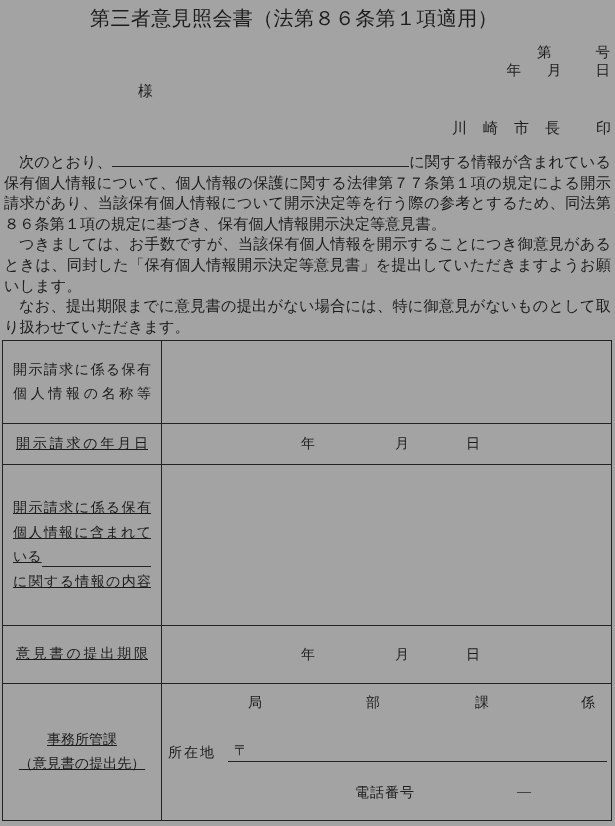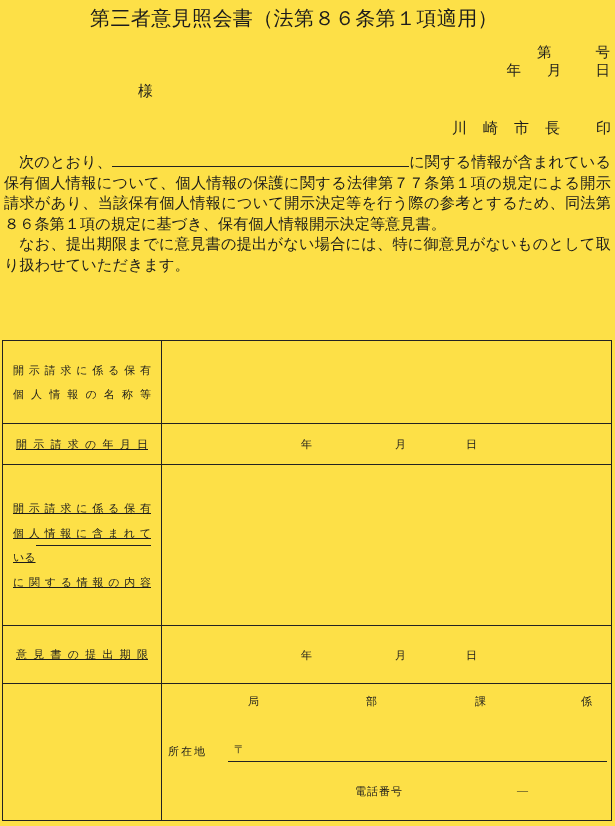--- a/index.html
+++ b/index.html
@@ -1,19 +1,19 @@
 <!DOCTYPE html>
 <html lang="ja"><head>
 <meta charset="utf-8">
 <style>
   html,body{margin:0;padding:0;background:#e8e8e8;}
   .page{
     position:relative;
     width:615px;height:826px;
-    background:#fde047;
+    background:#a3a3a3;
     color:#1c1c1c;
     font-family:"Liberation Serif","DejaVu Serif",serif;
     overflow:hidden;
     margin:0 auto;
   }
   .abs{position:absolute;}
   .title{
     left:90px;top:5px;
     font-size:20px;
     letter-spacing:0.4px;
@@ -56,37 +56,37 @@
     border-bottom:1.4px solid #222;
   }
   
   .form-table{
     left:2px;top:340px;width:610px;height:481px;
     box-sizing:border-box;
     border:1.9px solid #222;
     display:grid;
     grid-template-columns:159px 1fr;
     grid-template-rows:82px 41px 161px 58px 1fr;
-    font-size:11px;
+    font-size:14px;
   }
   .cell{box-sizing:border-box;position:relative;}
   .bt{border-top:1.4px solid #222;text-decoration:underline;}
   .lblcell{
     border-right:1.4px solid #222;
     display:flex;align-items:center;justify-content:center;
   }
   .lbl{line-height:24.5px;}
   .jlast{
     margin:0;
     text-align:justify;
     text-align-last:justify;
   }
   .w138{width:138px;}
   .w132{width:132px;}
-  .lbl .ul-line{display:flex;align-items:flex-start;}
+  .lbl .ul-line{display:flex;align-items:flex-end;}
   .lbl .ul-fill{flex:1;border-bottom:1.4px solid #222;margin-bottom:3px;}
   .lbl-center{margin:0;text-align:center;white-space:nowrap;}
   .ymd span{position:absolute;top:50%;transform:translateY(-50%);}
   .ymd .yy{left:139px;}
   .ymd .mm{left:233px;}
   .ymd .dd{left:304px;}
   .office .org{position:absolute;top:10px;}
   .office .bureau{left:86px;}
   .office .dept{left:204px;}
   .office .sect{left:313px;}
@@ -118,20 +118,21 @@
 
   <div class="abs addressee">様</div>
 
   <div class="abs sender">
     <span class="name">川崎市長</span>
     <span class="seal">印</span>
   </div>
 
   <div class="abs body-text">
     <p><span>次のとおり、</span><span class="blank-inline"></span><span>に関する情報が含まれている保有個人情報について、個人情報の保護に関する法律第７７条第１項の規定による開示請求があり、当該保有個人情報について開示決定等を行う際の参考とするため、同法第８６条第１項の規定に基づき、保有個人情報開示決定等意見書。</span></p>
+    <p>つきましては、お手数ですが、当該保有個人情報を開示することにつき御意見があるときは、同封した「保有個人情報開示決定等意見書」を提出していただきますようお願いします。</p>
     <p>なお、提出期限までに意見書の提出がない場合には、特に御意見がないものとして取り扱わせていただきます。</p>
   </div>
 
   <div class="abs form-table">
 
     <div class="cell lblcell">
       <div class="lbl w138">
         <p class="jlast">開示請求に係る保有</p>
         <p class="jlast">個人情報の名称等</p>
       </div>
@@ -168,20 +169,22 @@
       </div>
     </div>
     <div class="cell bt ymd">
       <span class="yy">年</span>
       <span class="mm">月</span>
       <span class="dd">日</span>
     </div>
 
     <div class="cell lblcell bt">
       <div class="lbl">
+        <p class="lbl-center">事務所管課</p>
+        <p class="lbl-center">（意見書の提出先）</p>
       </div>
     </div>
     <div class="cell bt office">
       <span class="org bureau">局</span>
       <span class="org dept">部</span>
       <span class="org sect">課</span>
       <span class="org subsect">係</span>
       <span class="addr-lbl">所在地</span>
       <span class="postal">〒</span>
       <span class="addr-line"></span>

